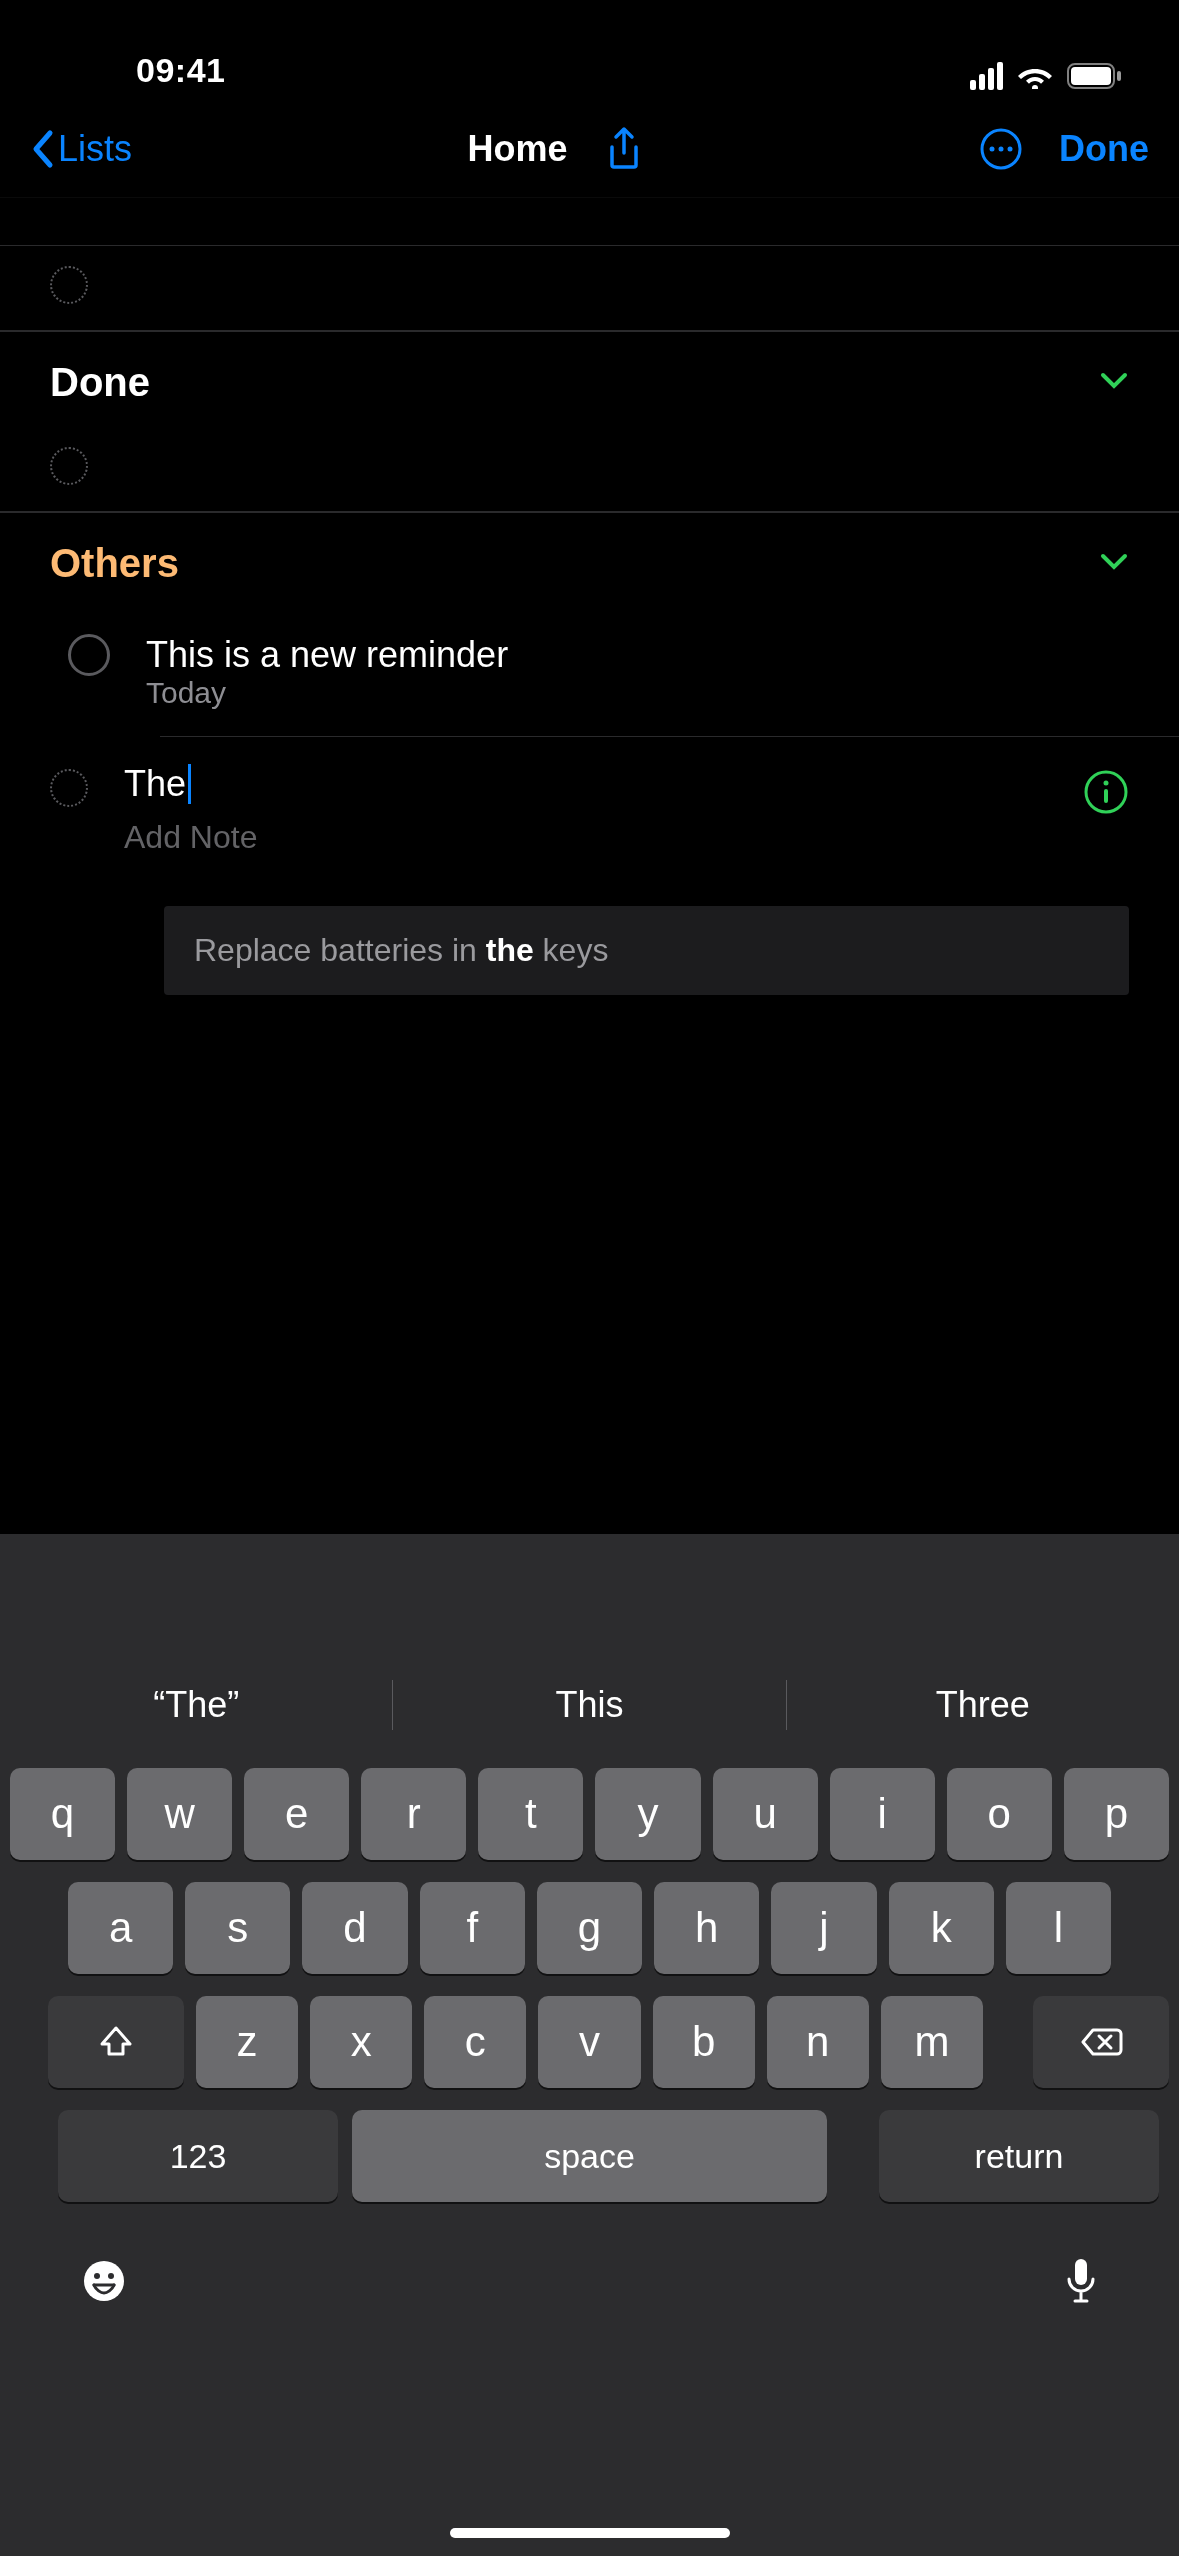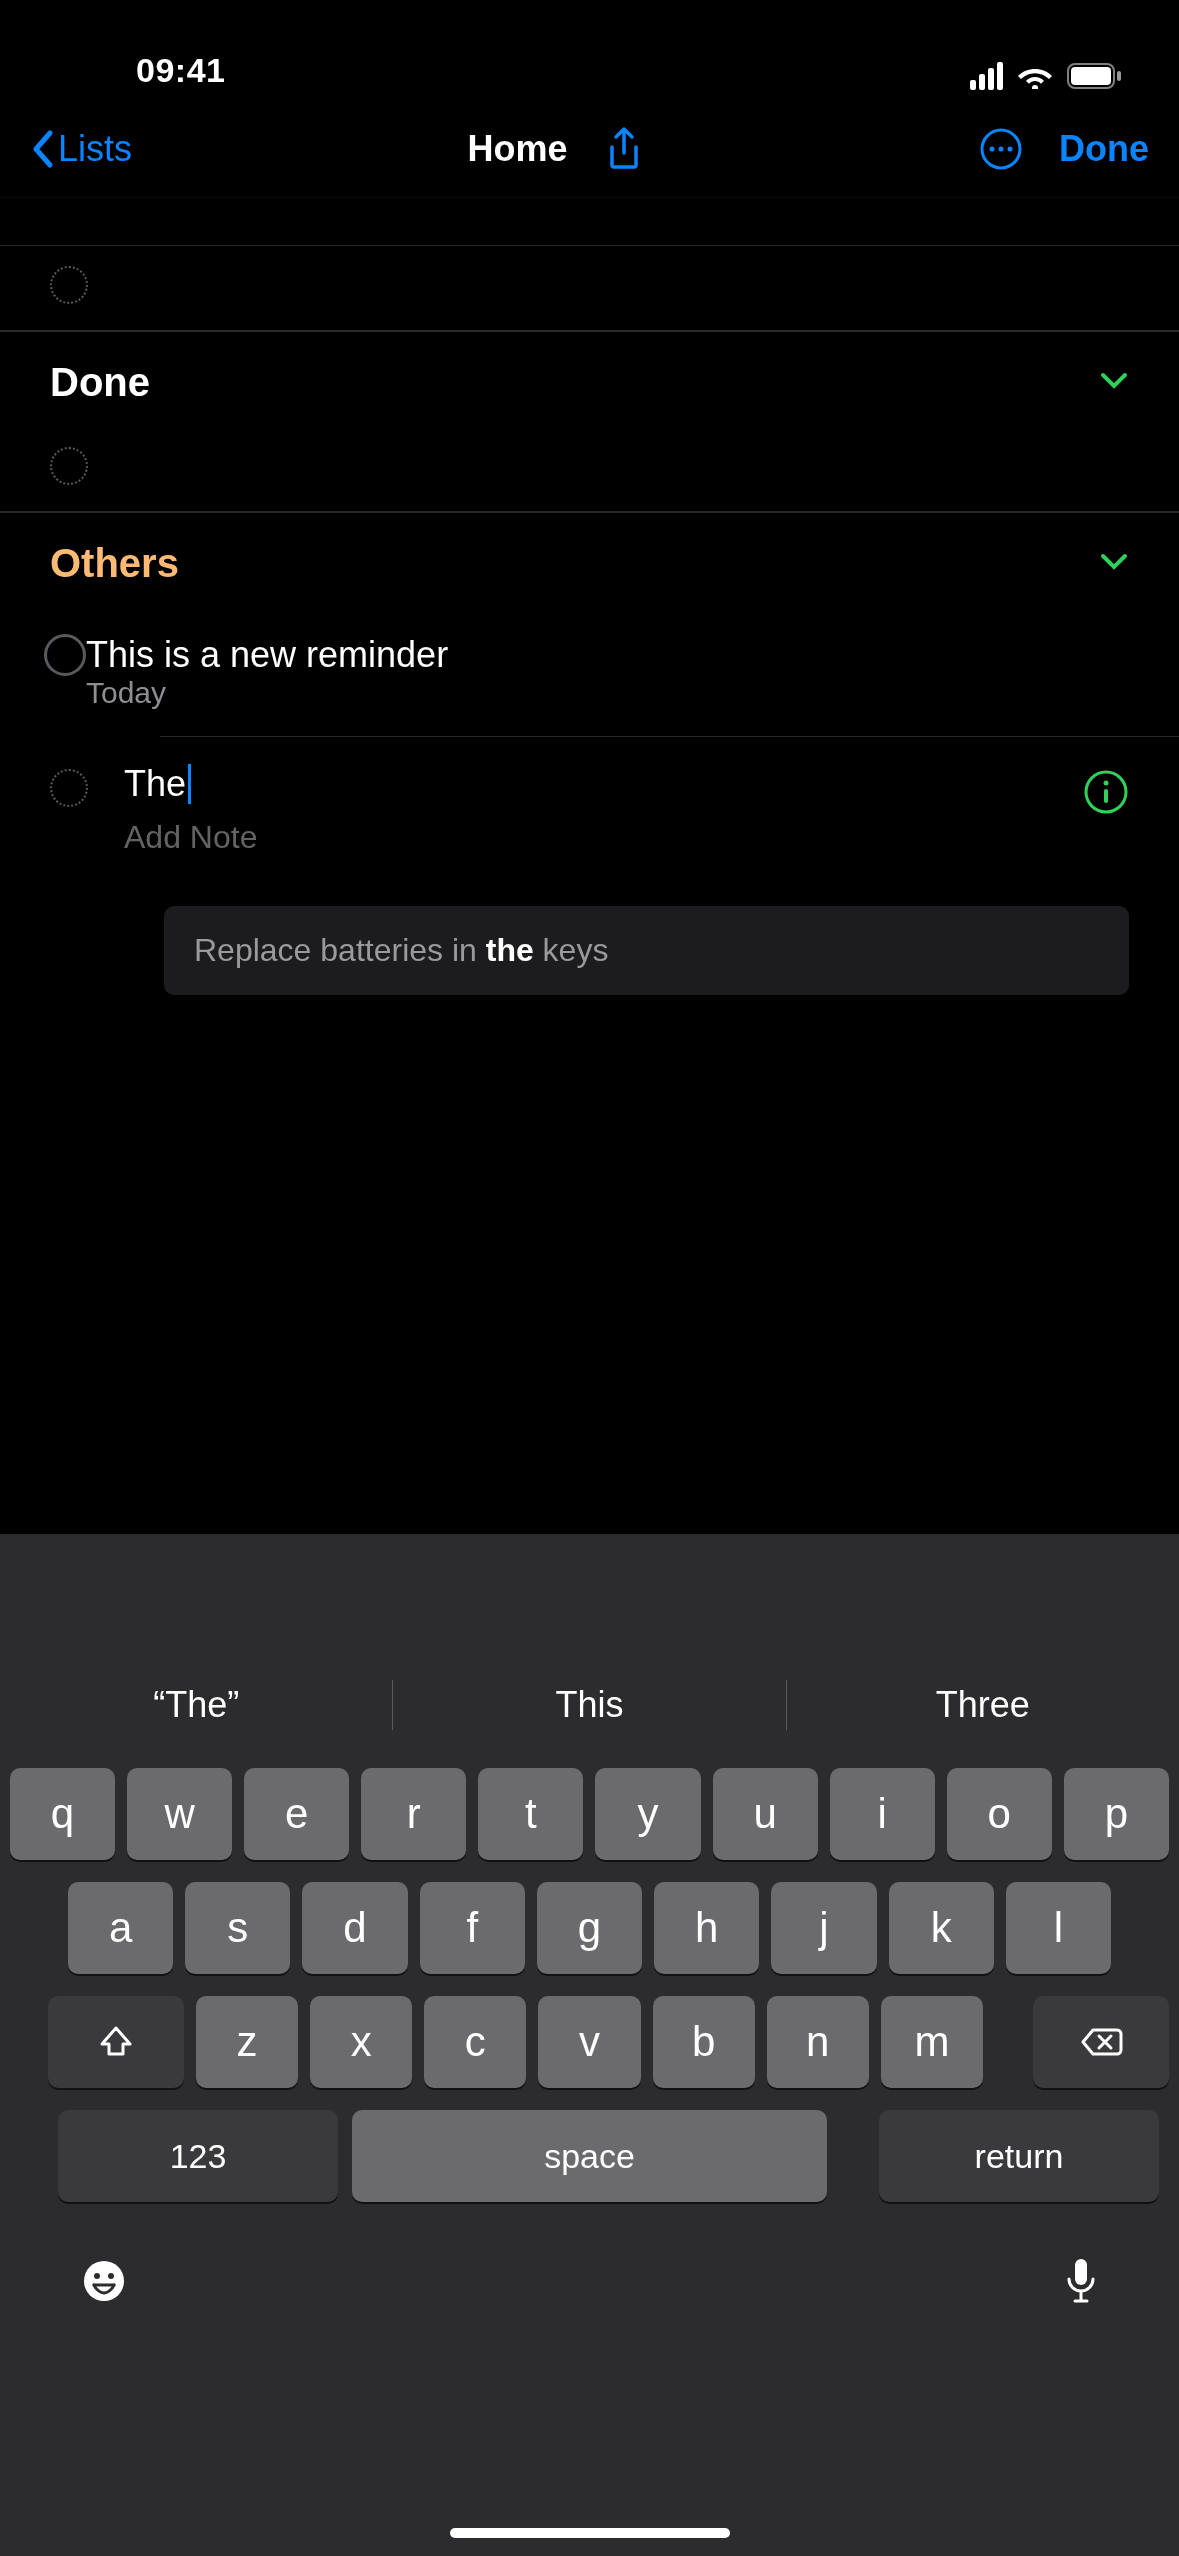--- a/index.html
+++ b/index.html
@@ -70,39 +70,39 @@
     width:38px;height:38px;border-radius:50%;
     border:2px dotted #5a5a5e;
     flex-shrink:0;
   }
   .solid-circle{
     width:42px;height:42px;border-radius:50%;
     border:3px solid #5a5a5e;
     flex-shrink:0;
   }
   .sec-divider{height:2px;background:var(--divider);margin:6px 0;}
-  .reminder-item{padding:26px 44px;display:flex;}
+  .reminder-item{padding:26px 68px;display:flex;gap:36px;}
   .reminder-body{flex:1;}
   .rem-title{font-size:36px;color:#fff;}
   .rem-sub{font-size:30px;color:var(--gray-text);}
   .thin-divider{height:1px;background:var(--divider);margin-left:160px;}
   
   .editing{padding:26px 50px;display:flex;gap:36px;align-items:flex-start;}
   .editing .dotted-circle{margin-top:6px;}
   .editing-body{flex:1;}
   .edit-line{display:flex;align-items:center;font-size:36px;}
   .caret{width:3px;height:40px;background:var(--blue);margin-left:2px;animation:blink 1s step-end infinite;}
   @keyframes blink{50%{opacity:0;}}
   .note-placeholder{font-size:32px;color:#636366;margin-top:14px;}
   .info-btn{margin-top:6px;}
   
   .suggest{
     margin:24px 50px 0 164px;
     background:#1c1c1e;
-    border-radius:10px;
+    border-radius:4px;
     padding:26px 30px;
     font-size:32px;
     color:#9a9a9e;
   }
   .suggest b{color:#fff;font-weight:600;}
   
   .quickbar{
     position:absolute;left:0;right:0;bottom:1022px;transform:translateY(100%);
     height:120px;
     background:#1a1a1c;

